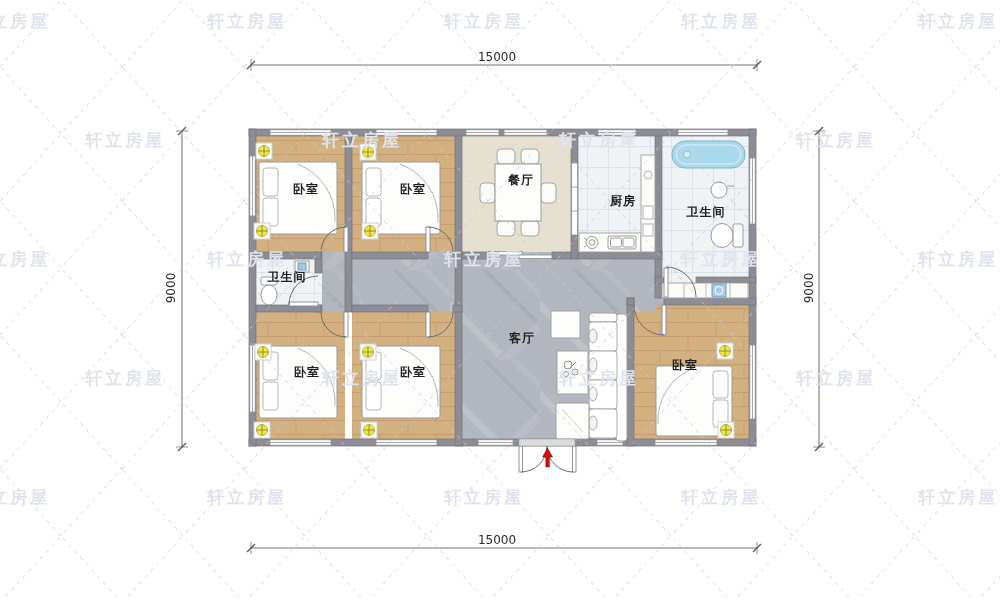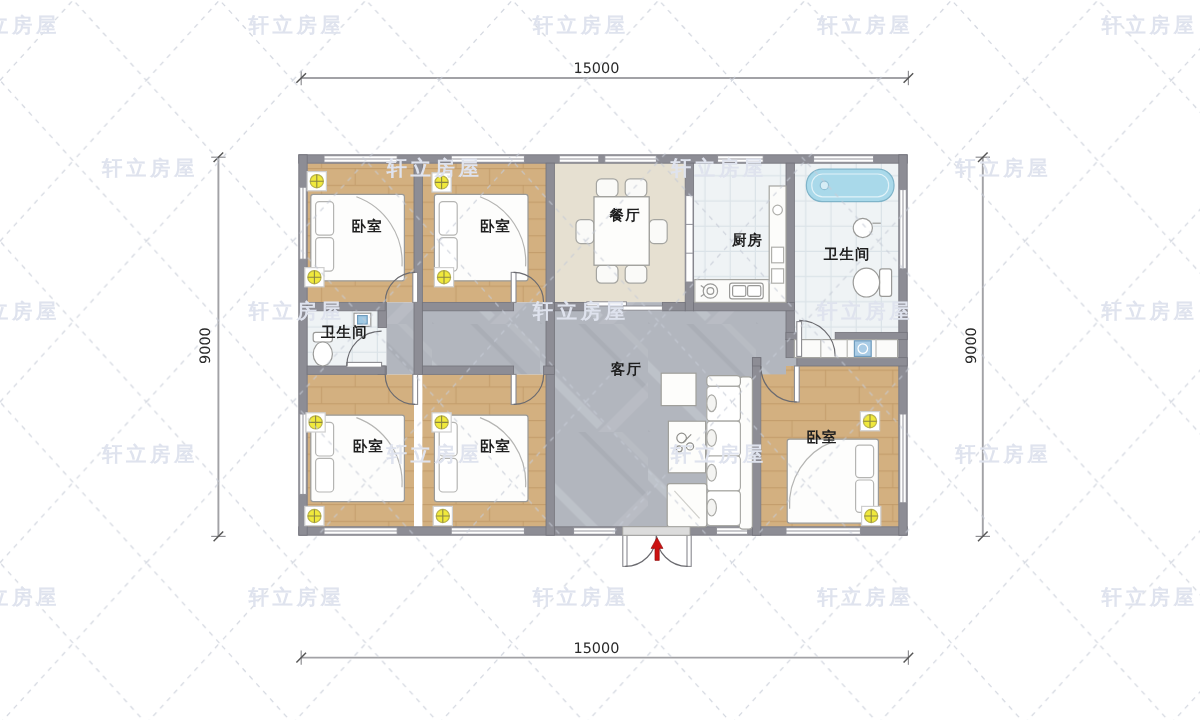--- a/index.html
+++ b/index.html
@@ -373,21 +373,21 @@
 <div class="overlay">
   <span class="room-label" style="left:306px;top:189px">卧室</span>
   <span class="room-label" style="left:413px;top:189px">卧室</span>
   <span class="room-label" style="left:521px;top:180px">餐厅</span>
   <span class="room-label" style="left:623px;top:201px">厨房</span>
   <span class="room-label" style="left:706px;top:212px">卫生间</span>
   <span class="room-label" style="left:287px;top:277px">卫生间</span>
   <span class="room-label" style="left:307px;top:372px">卧室</span>
   <span class="room-label" style="left:413px;top:372px">卧室</span>
   <span class="room-label" style="left:685px;top:365px">卧室</span>
-  <span class="room-label" style="left:522px;top:308px">客厅</span>
+  <span class="room-label" style="left:522px;top:338px">客厅</span>
 </div>
 
 <div class="overlay">
   <span class="dim-label" style="left:497px;top:57px">15000</span>
   <span class="dim-label" style="left:497px;top:540px">15000</span>
   <span class="dim-label vert" style="left:171px;top:288px">9000</span>
   <span class="dim-label vert" style="left:809px;top:288px">9000</span>
 </div>
 
 </div>

